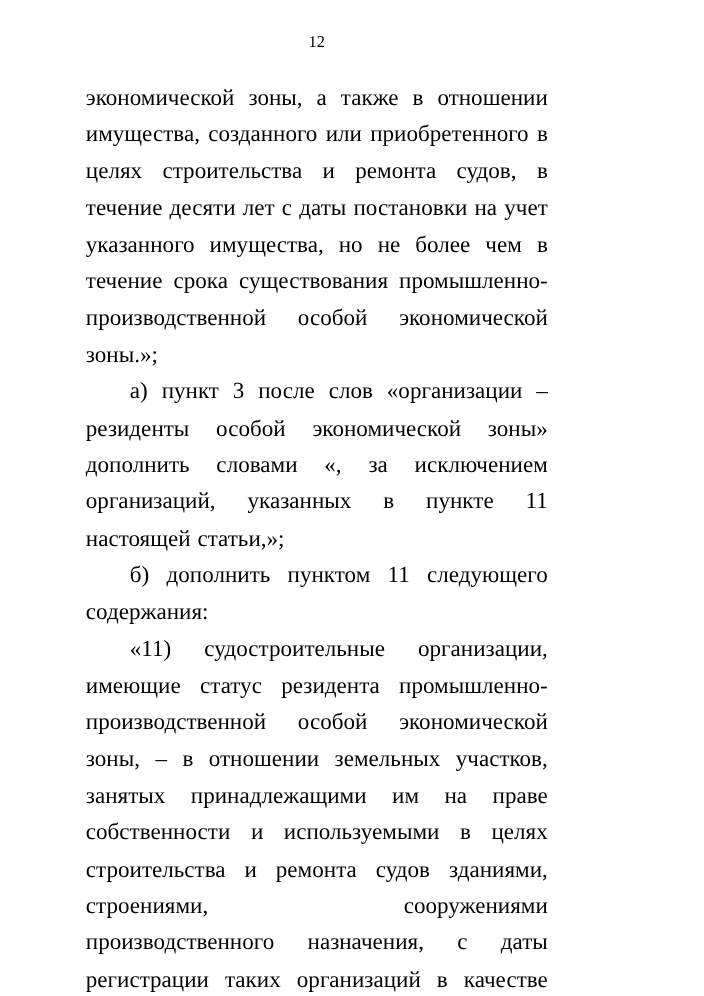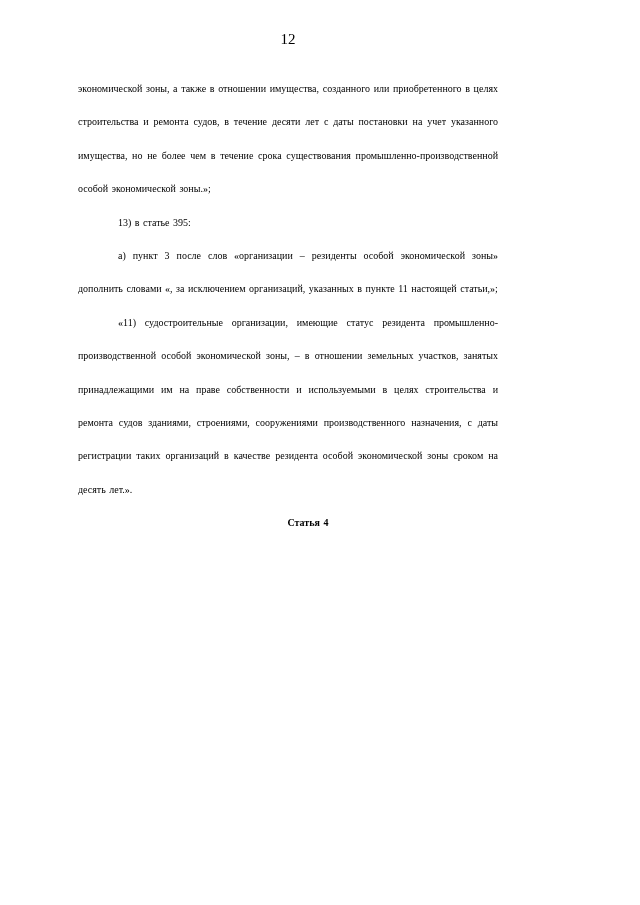--- a/index.html
+++ b/index.html
@@ -22,39 +22,39 @@
     background: #ffffff;
   }
   .page-number {
     text-align: center;
     font-size: 15px;
     line-height: 18px;
     margin-bottom: 24px;
   }
   .doc-body p.para {
     margin: 0;
-    font-size: 10px;
+    font-size: 21px;
     line-height: 33.4px;
     text-align: justify;
     text-justify: inter-word;
     word-spacing: 1px;
   }
   .doc-body p.para.indent {
     text-indent: 40px;
   }
   .doc-body p.para.bold {
     font-weight: bold;
     text-align: center;
   }
 </style>
 </head>
 <body>
 
 <div class="page">
   <div class="page-number">12</div>
   <div class="doc-body" id="doc-body">
       <p class="para">экономической зоны, а также в отношении имущества, созданного или приобретенного в целях строительства и ремонта судов, в течение десяти лет с даты постановки на учет указанного имущества, но не более чем в течение срока существования промышленно-производственной особой экономической зоны.»;</p>
-      <p class="para indent">13) в статье 395:</p>
       <p class="para indent">а) пункт 3 после слов «организации – резиденты особой экономической зоны» дополнить словами «, за исключением организаций, указанных в пункте 11 настоящей статьи,»;</p>
+      <p class="para indent">б) дополнить пунктом 11 следующего содержания:</p>
       <p class="para indent">«11) судостроительные организации, имеющие статус резидента промышленно-производственной особой экономической зоны, – в отношении земельных участков, занятых принадлежащими им на праве собственности и используемыми в целях строительства и ремонта судов зданиями, строениями, сооружениями производственного назначения, с даты регистрации таких организаций в качестве резидента особой экономической зоны сроком на десять лет.».</p>
       <p class="para indent bold">Статья 4</p>
     </div>
 </div>
 
 </body></html>

